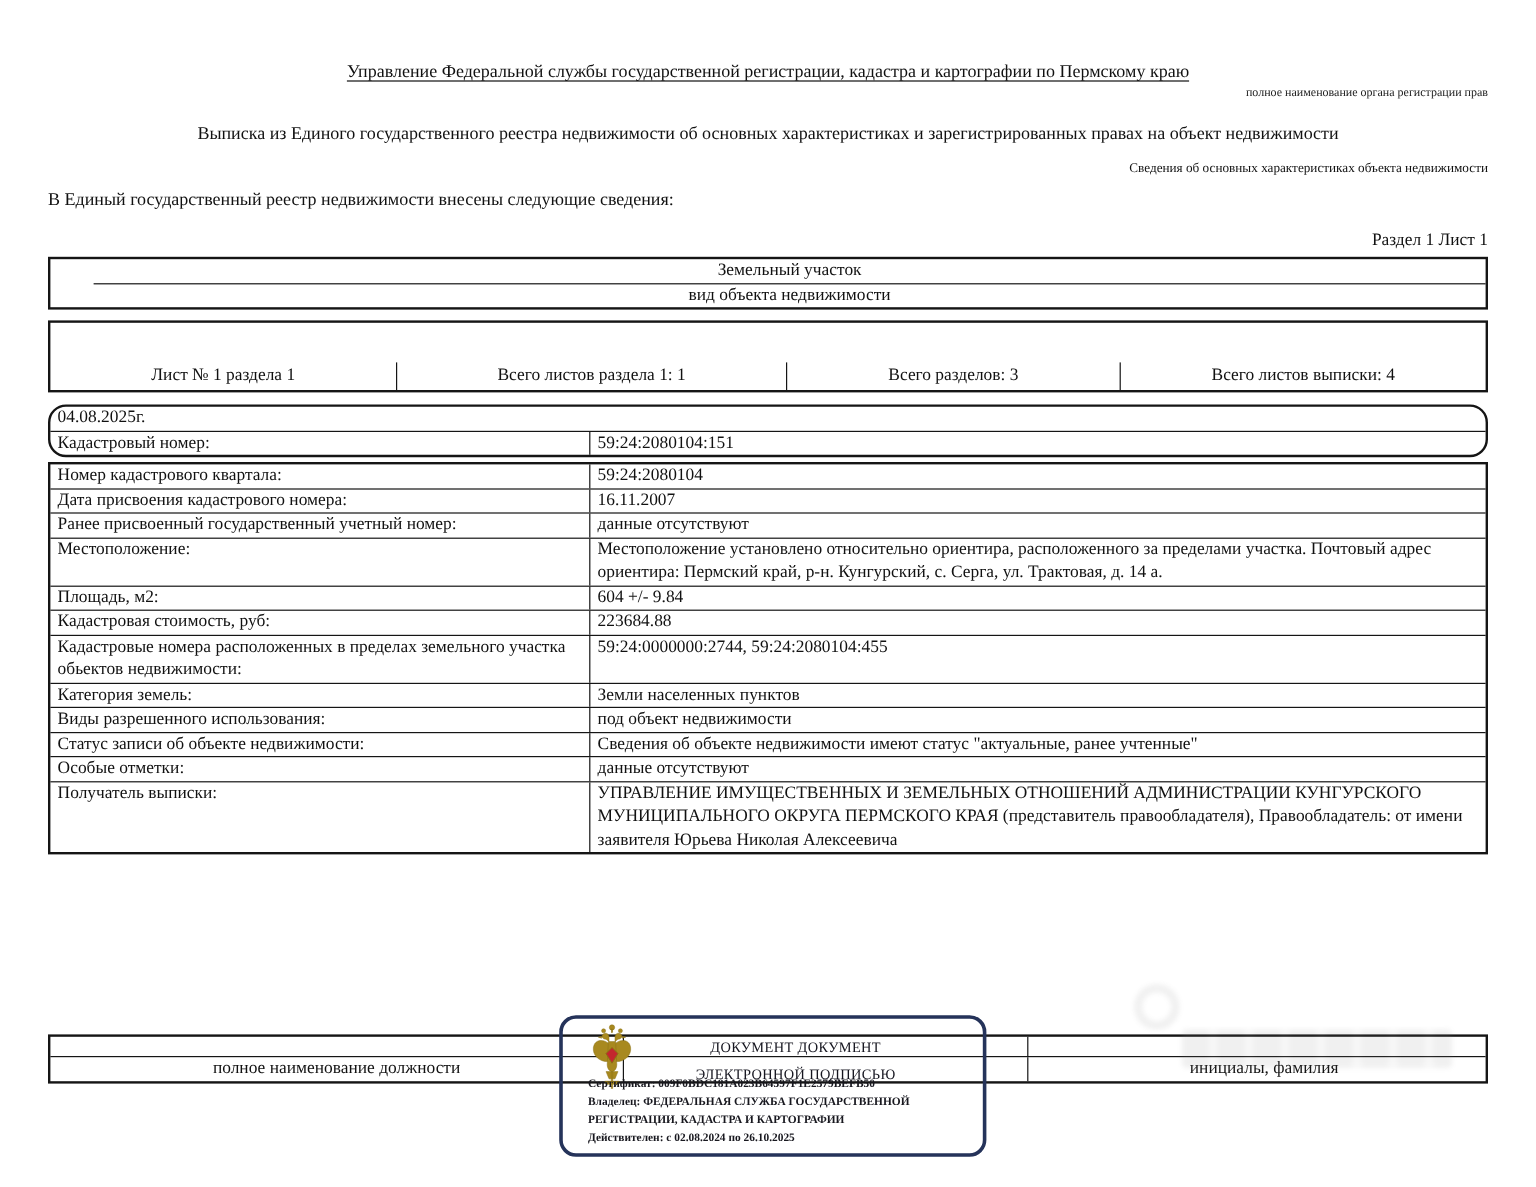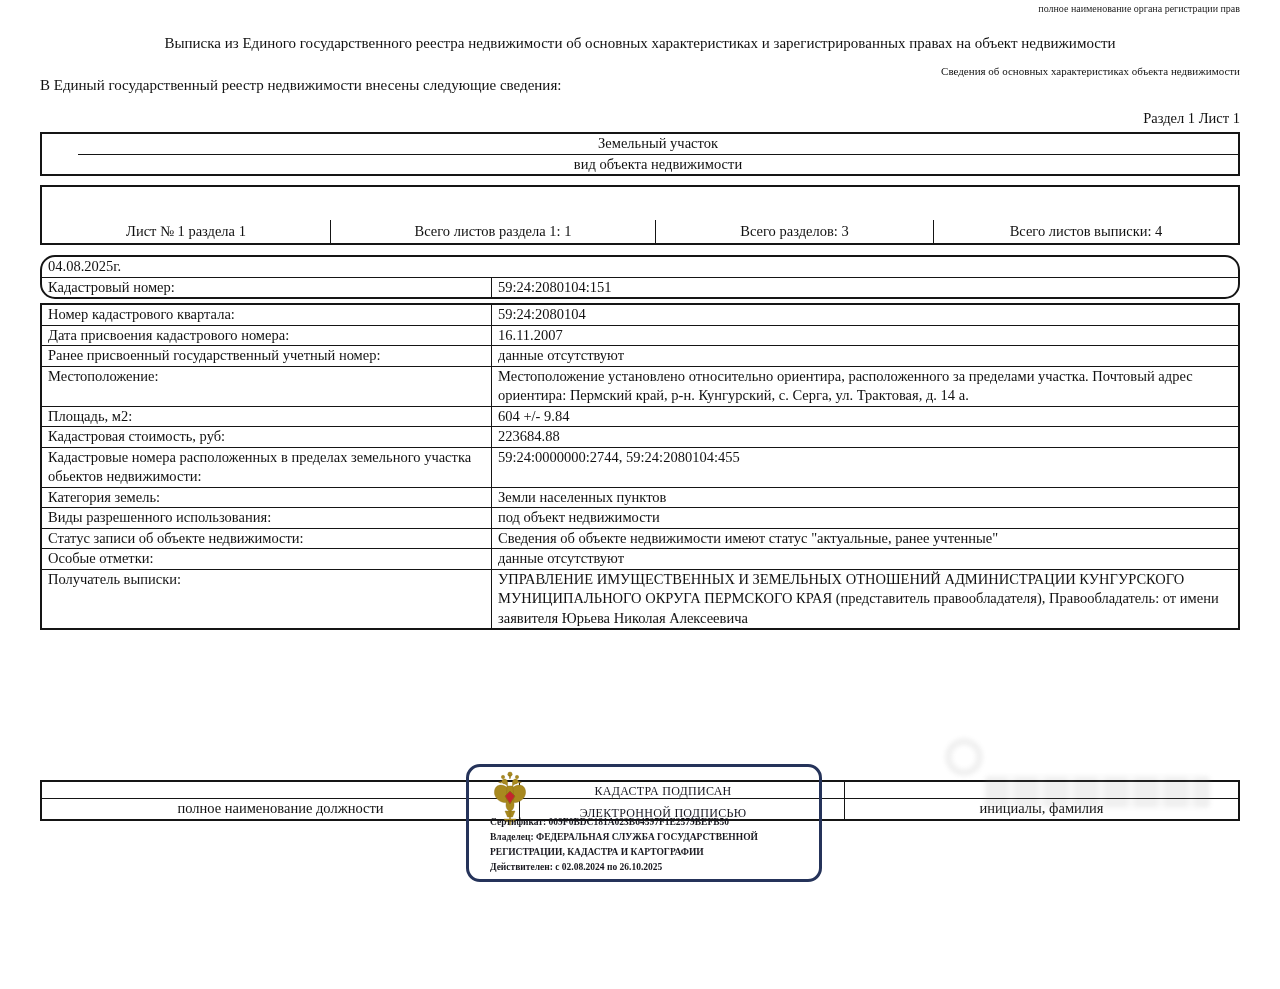--- a/index.html
+++ b/index.html
@@ -12,21 +12,21 @@
   .page { width: 1280px; height: 989px; padding: 0 40px; position: relative; }
 
   
   .org-name {
     margin-top: 52px; text-align: center; font-size: 15px;
     text-decoration: underline; text-underline-offset: 3px;
   }
   .org-caption { text-align: right; font-size: 10px; margin-top: 3px; color: #222; }
   .doc-title  { text-align: center; font-size: 15px; margin-top: 21px; }
   .section-title { text-align: right; font-size: 11px; margin-top: 13px; }
-  .intro { text-align: left; font-size: 15px; }
+  .intro { text-align: left; font-size: 15px; margin-top: 13px; }
   .section-sheet { text-align: right; font-size: 14.5px; margin-top: 16px; }
 
   
   .tbl { border: 2px solid #151515; background: #fff; }
   .trow { display: flex; border-top: 1.5px solid #151515; font-size: 14.5px; line-height: 19.5px; }
   .trow:first-child { border-top: none; }
   .cl { width: 450px; flex: 0 0 450px; border-right: 1.5px solid #151515; padding: 0 6px; }
   .cv { flex: 1; padding: 0 6px; }
   .full { flex: 1; padding: 0 6px; }
 
@@ -42,21 +42,21 @@
   .sheets .sc.c2 { flex: 0 0 325px; }
   .sheets .sc.c3 { flex: 0 0 278px; }
   .sheets .sc.c4 { flex: 1; }
 
   .datebox { margin-top: 10px; border-radius: 15px; }
   .mainbox { margin-top: 4px; }
 
   
   .sig-wrap { position: relative; margin-top: 150px; height: 41px; }
   .sig-table { display: flex; flex-direction: column; border: 2px solid #151515; background: #fff; }
-  .sig-row { display: flex; }
+  .sig-row { display: flex; gap: 12px; }
   .sig-row.top { height: 17px; border-bottom: 1.5px solid #151515; }
   .sig-row.bot { height: 20px; font-size: 14.5px; line-height: 19px; }
   .sig-c1 { flex: 0 0 478px; border-right: 1.5px solid #151515; text-align: center; }
   .sig-c2 { flex: 0 0 325px; border-right: 1.5px solid #151515; }
   .sig-c3 { flex: 1; text-align: center; }
 
   
   .stamp {
     position: absolute; left: 426px; top: -16px;
     width: 356px; height: 118px;
@@ -85,20 +85,21 @@
     left: 945px; top: -4px; width: 225px; height: 32px;
     background: repeating-linear-gradient(90deg,#888 0 22px,#bbb 22px 30px);
     opacity: 0.12; border-radius: 4px;
   }
 </style>
 </head>
 <body>
 
 <div class="page">
 
+  <div class="org-name">Управление Федеральной службы государственной регистрации, кадастра и картографии по Пермскому краю</div>
   <div class="org-caption">полное наименование органа регистрации прав</div>
   <div class="doc-title">Выписка из Единого государственного реестра недвижимости об основных характеристиках и зарегистрированных правах на объект недвижимости</div>
   <div class="section-title">Сведения об основных характеристиках объекта недвижимости</div>
   <div class="intro">В Единый государственный реестр недвижимости внесены следующие сведения:</div>
   <div class="section-sheet">Раздел 1 Лист 1</div>
 
   <div class="tbl obj-type">
     <div class="trow">
       <div class="ctr">Земельный участок</div>
     </div>
@@ -215,21 +216,21 @@
 
             <path d="M14 15 L20 15 L21 34 C21 38 18.5 40 17 40 C15.5 40 13 38 13 34 Z"></path>
             <path d="M12 40 L22 40 L19.5 46 L14.5 46 Z"></path>
             <path d="M16.4 40 L17.6 40 L17.6 54 L16.4 54 Z"></path>
             <path d="M11 48 L23 48 L22 50.5 L12 50.5 Z"></path>
           </g>
 
           <path d="M17 20 L22 25 L17 33 L12 25 Z" fill="#c4262e" stroke="#8a6f15" stroke-width="0.8"></path>
         </svg>
       </span>
-      <div class="stamp-line1">КАДАСТРА ПОДПИСАН</div>
+      <div class="stamp-line1">ДОКУМЕНТ ДОКУМЕНТ</div>
       <div class="stamp-line2">ЭЛЕКТРОННОЙ ПОДПИСЬЮ</div>
       <div class="stamp-cert">
         <div>Сертификат: 009F0BDC181A023B64597F1E2579BEFB50</div>
         <div>Владелец: ФЕДЕРАЛЬНАЯ СЛУЖБА ГОСУДАРСТВЕННОЙ</div>
         <div>РЕГИСТРАЦИИ, КАДАСТРА И КАРТОГРАФИИ</div>
         <div>Действителен: с 02.08.2024 по 26.10.2025</div>
       </div>
     </div>
 
   </div>

